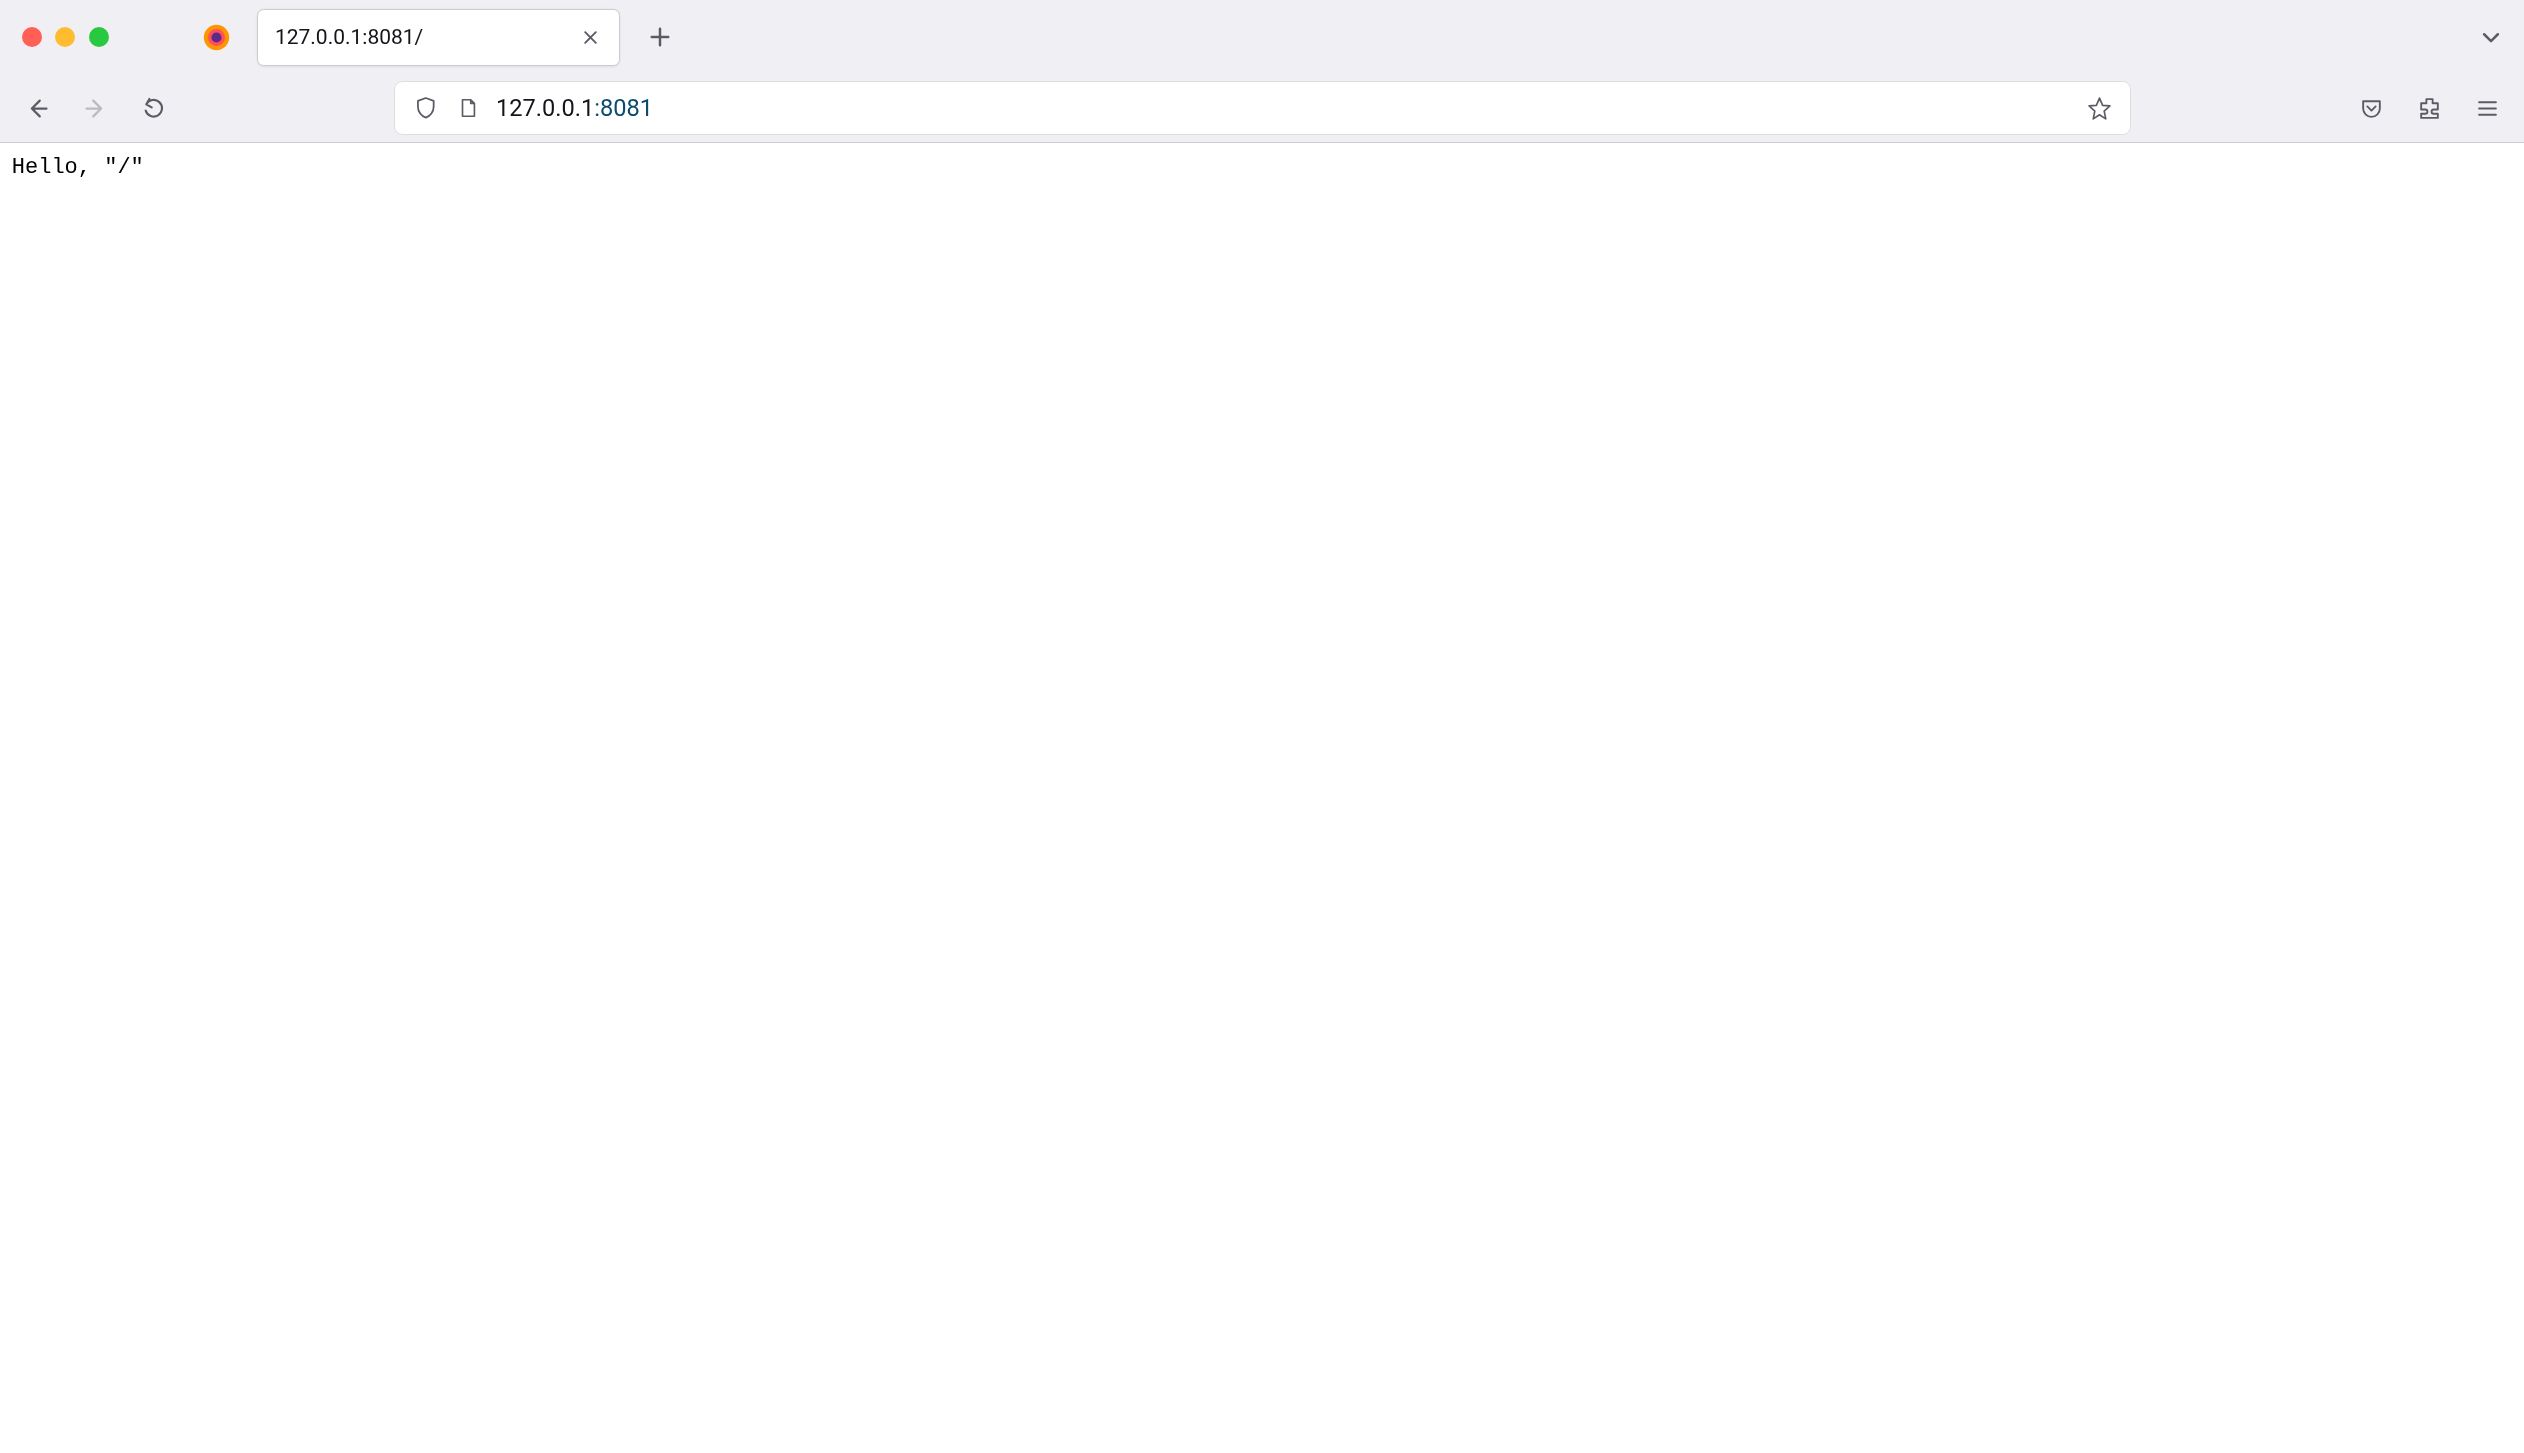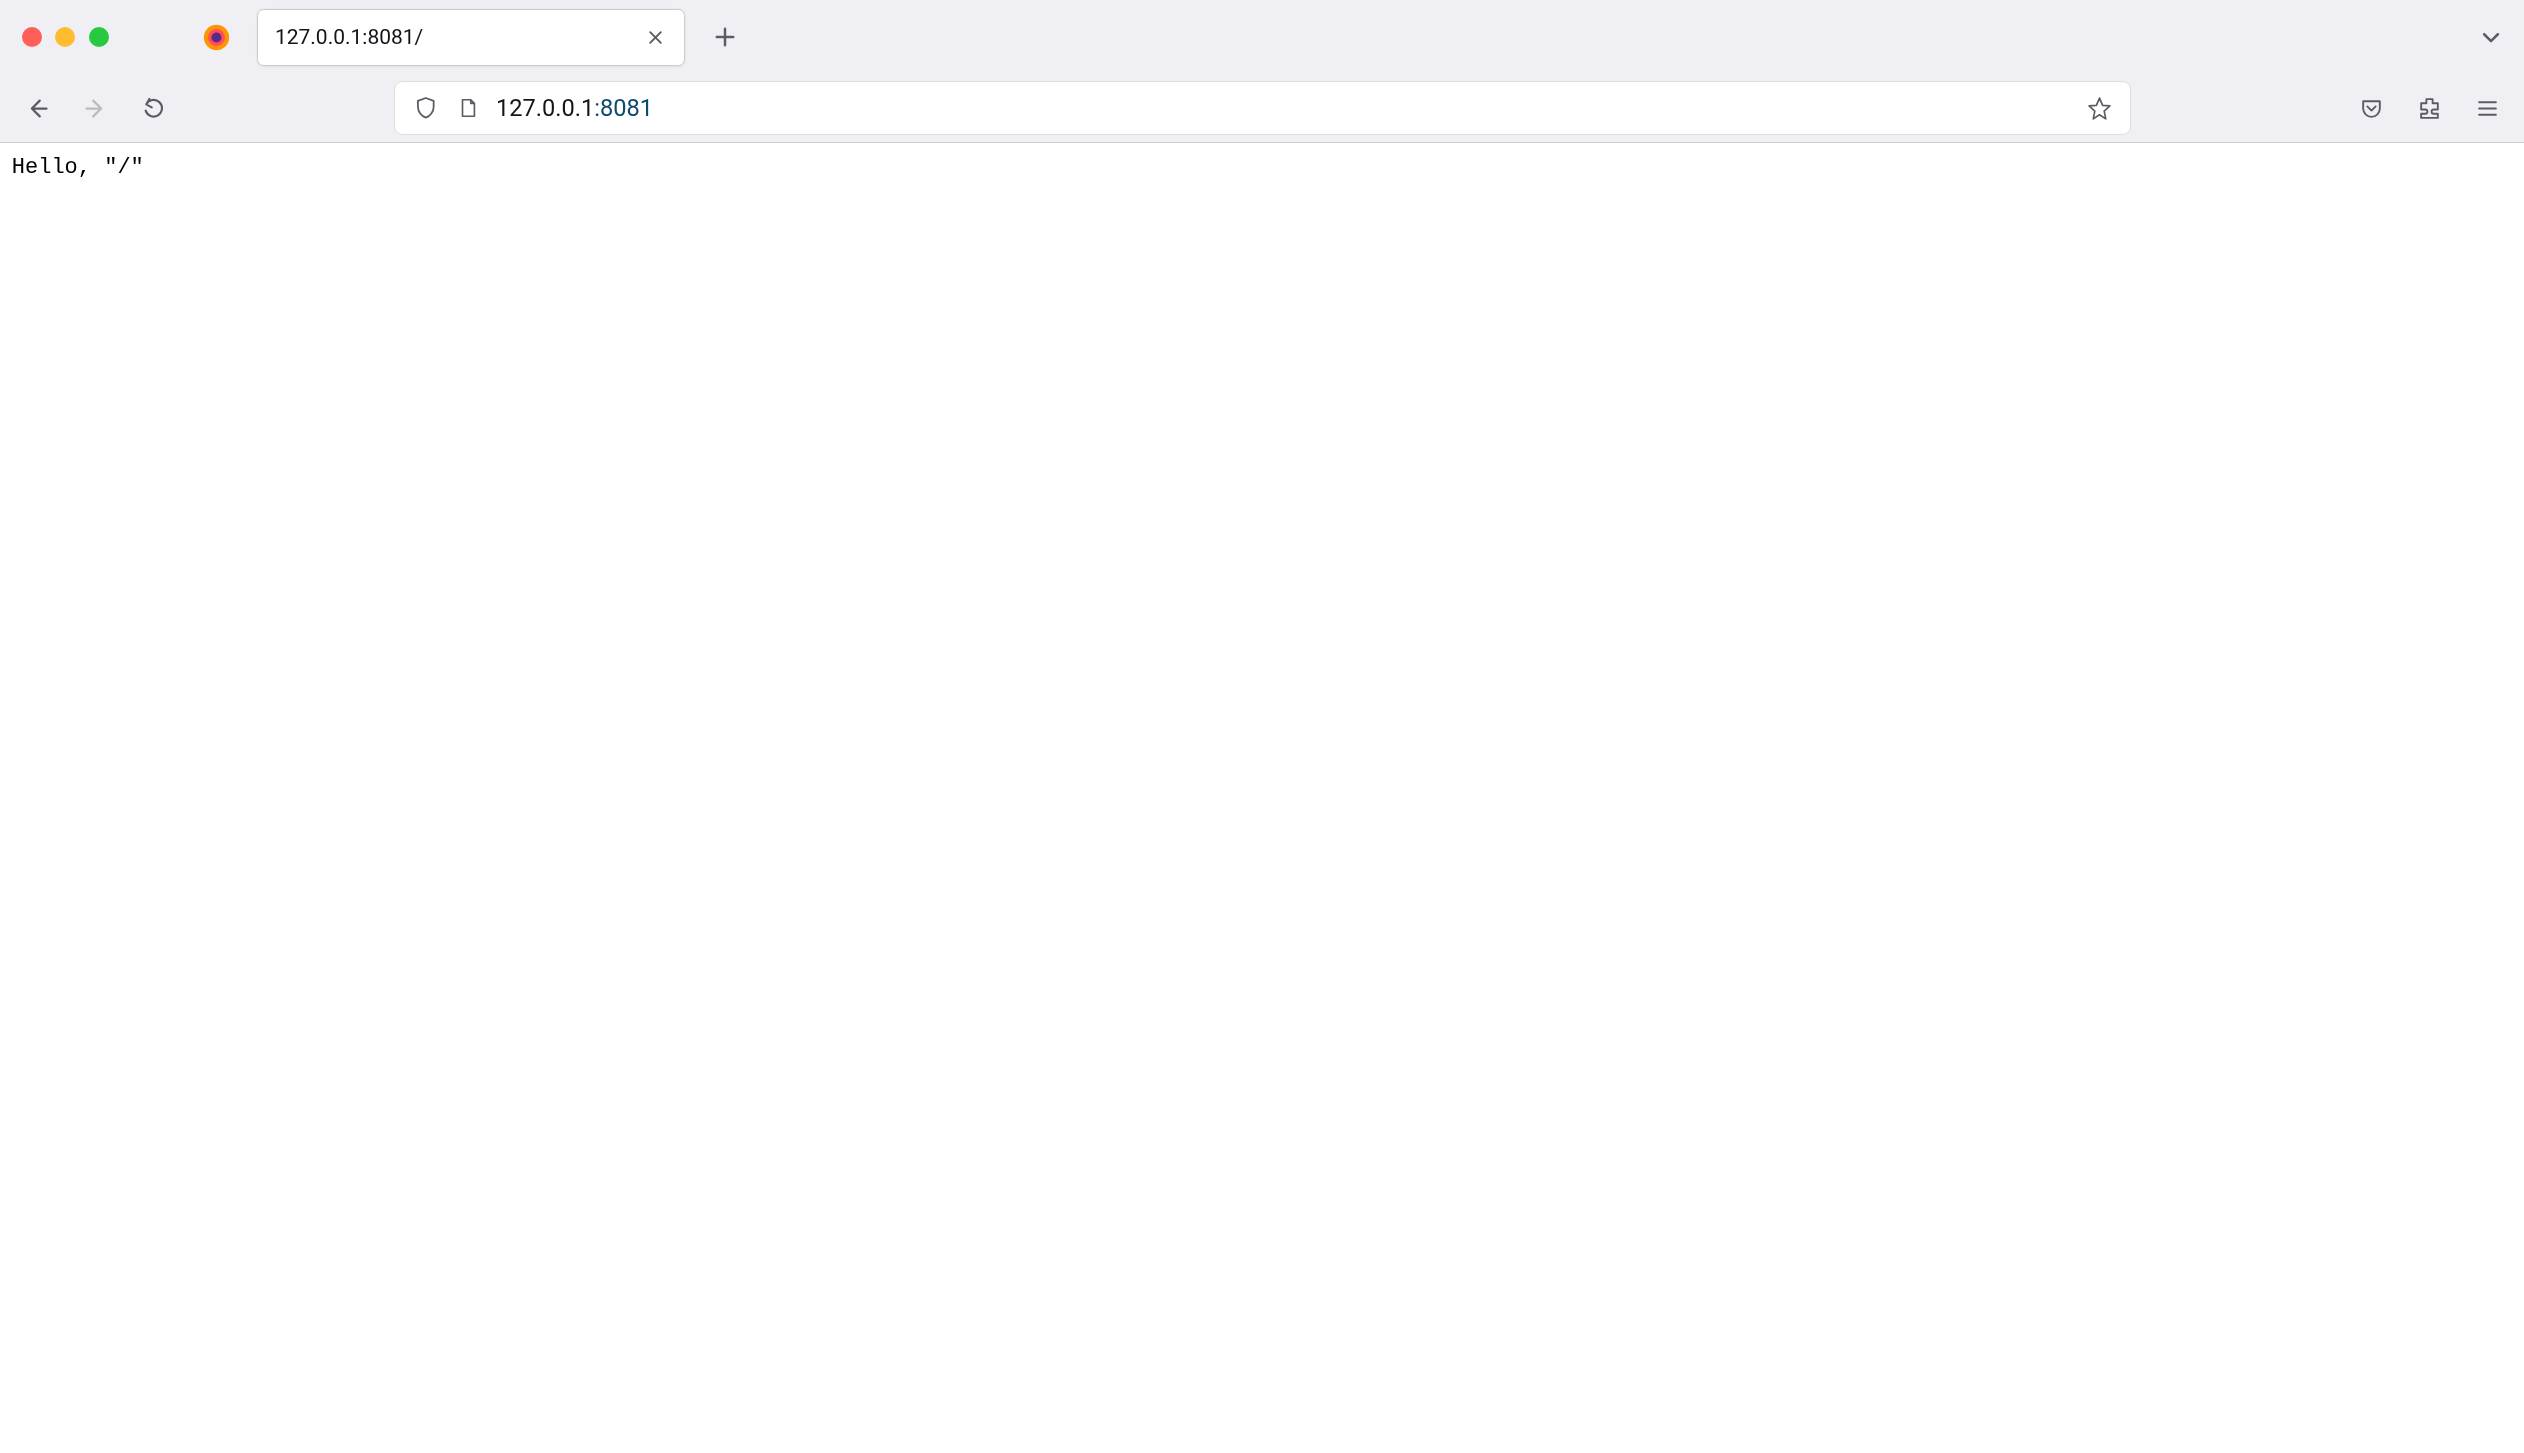--- a/index.html
+++ b/index.html
@@ -45,21 +45,21 @@
       height: 27px;
       margin-right: 17px;
     }
     .tab {
       display: flex;
       align-items: center;
       background: #ffffff;
       border: 0.8px solid #ccc;
       border-radius: 6.8px;
       height: 57px;
-      width: 428px;
+      width: 363px;
       padding: 0 17px;
       gap: 10px;
       box-shadow: 0 0.8px 2.5px rgba(0,0,0,0.08);
     }
     .tab-title {
       flex: 1;
       font-size: 21px;
       color: #15141a;
       white-space: nowrap;
       overflow: hidden;

